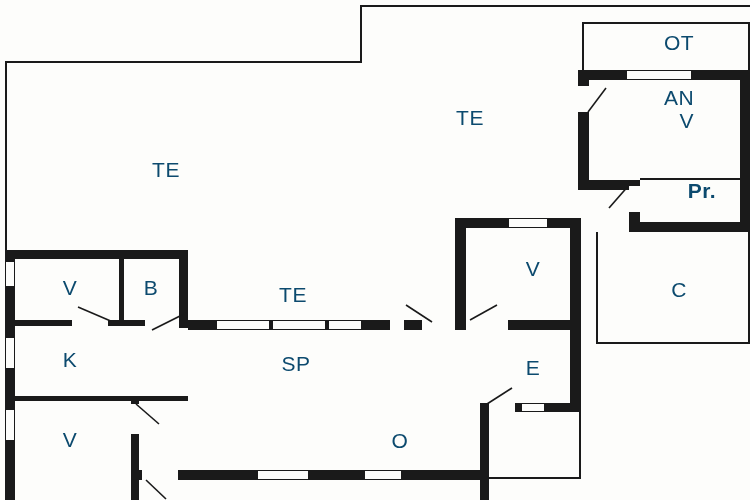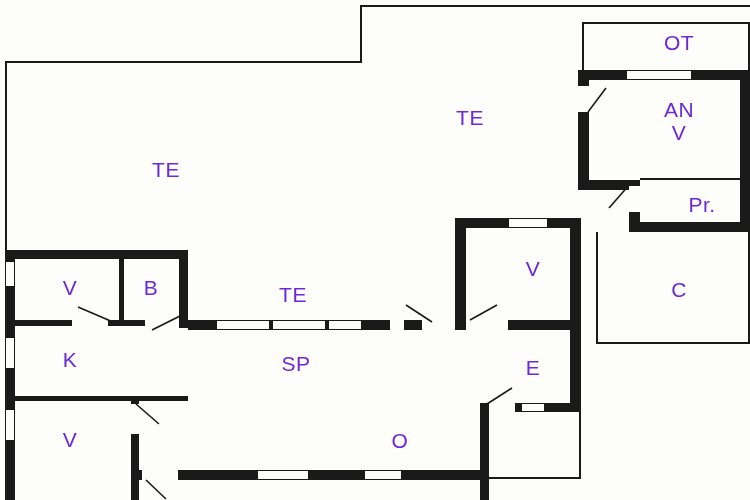--- a/index.html
+++ b/index.html
@@ -34,25 +34,25 @@
   .win.vert {
     border-top: none;
     border-bottom: none;
     border-left: 1.5px solid #1a1a1a;
     border-right: 1.5px solid #1a1a1a;
   }
   .fill {
     background: #fdfdfb;
   }
   .room-label {
-    color: #6d28d9;
+    color: #0c4a6e;
     font-size: 21px;
     line-height: 1.08;
     letter-spacing: 0.5px;
-    text-align: center;
+    text-align: right;
     white-space: pre-line;
     transform: translate(-50%, -50%);
     user-select: none;
   }
   .door-svg {
     position: absolute;
     overflow: visible;
     pointer-events: none;
   }
 </style>
@@ -168,23 +168,23 @@
     <line x1="487" y1="404" x2="512" y2="388" stroke="#1a1a1a" stroke-width="1.6"></line>
 
     <line x1="588" y1="112" x2="606" y2="88" stroke="#1a1a1a" stroke-width="1.6"></line>
 
     <line x1="609" y1="208" x2="630" y2="184" stroke="#1a1a1a" stroke-width="1.6"></line>
   </svg>
 
   <div class="room-label" style="left:166px; top:170px;">TE</div>
   <div class="room-label" style="left:470px; top:118px;">TE</div>
   <div class="room-label" style="left:679px; top:43px;">OT</div>
-  <div class="room-label" style="left:679px; top:122px;">AN
+  <div class="room-label" style="left:679px; top:110px;">AN
 V</div>
-  <div class="room-label" style="left:702px; top:205px;">Pr.</div>
+  <div class="room-label" style="left:702px; top:191px;font-weight:bold;">Pr.</div>
   <div class="room-label" style="left:679px; top:290px;">C</div>
   <div class="room-label" style="left:70px; top:288px;">V</div>
   <div class="room-label" style="left:151px; top:288px;">B</div>
   <div class="room-label" style="left:70px; top:360px;">K</div>
   <div class="room-label" style="left:70px; top:440px;">V</div>
   <div class="room-label" style="left:293px; top:295px;">TE</div>
   <div class="room-label" style="left:296px; top:364px;">SP</div>
   <div class="room-label" style="left:400px; top:441px;">O</div>
   <div class="room-label" style="left:533px; top:269px;">V</div>
   <div class="room-label" style="left:533px; top:368px;">E</div>

